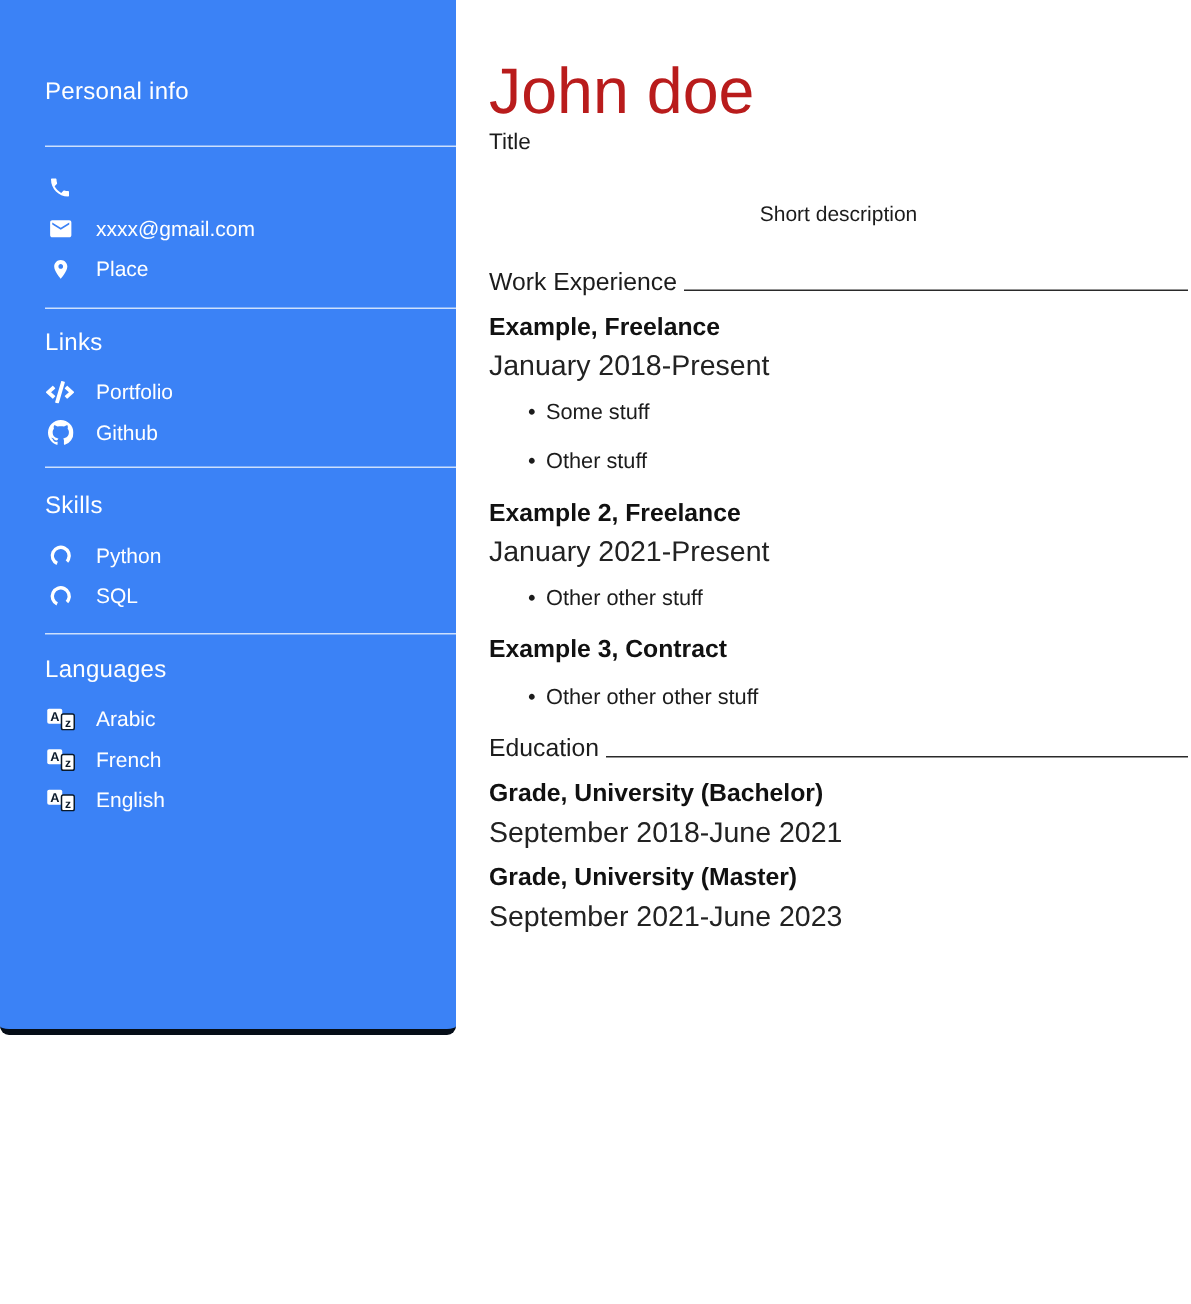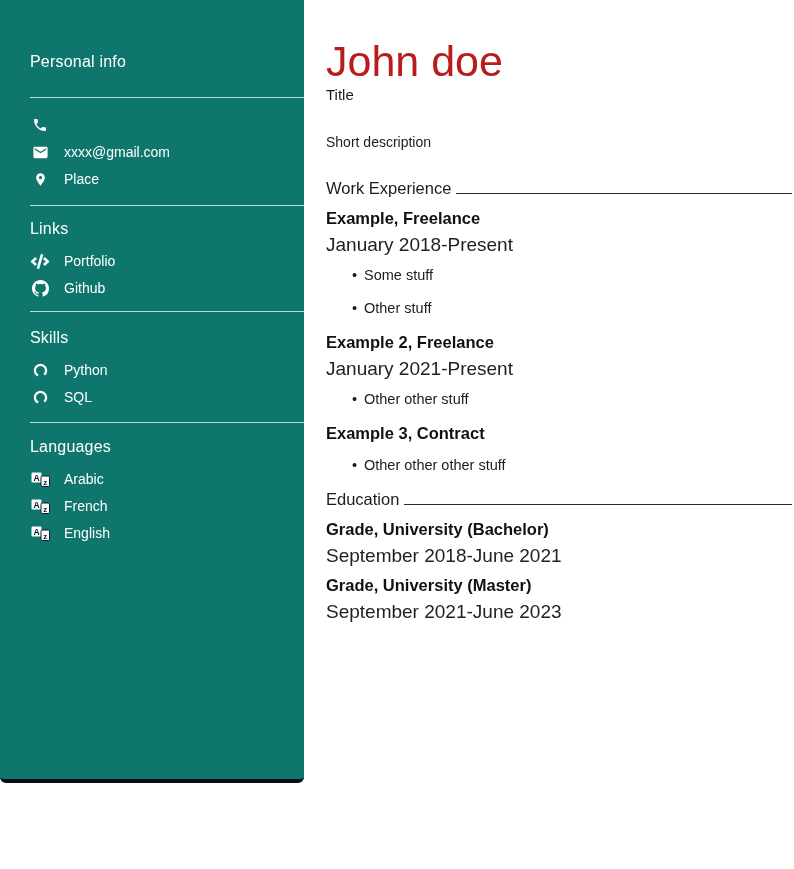--- a/index.html
+++ b/index.html
@@ -8,22 +8,22 @@
     width: 794px; height: 869px;
     background: #ffffff;
     font-family: "Liberation Sans", sans-serif;
     color: #1c1c1c;
   }
   .page { position: relative; width: 794px; height: 869px; overflow: hidden; background: #fff; }
 
   
   .sidebar {
     position: absolute; left: 0; top: 0;
-    width: 304px; height: 783px;
-    background: #0f766e;
+    width: 304px; height: 690px;
+    background: #3b82f6;
     color: #ffffff;
     padding: 52px 0 0 30px;
     border-bottom: 4px solid #050d17;
     border-radius: 0 0 6px 6px;
   }
   .s-heading {
     margin: 0;
     font-size: 16px; font-weight: 400; line-height: 20px;
     color: #ffffff; letter-spacing: 0.2px;
   }
@@ -51,21 +51,21 @@
   
   .main {
     position: absolute; left: 326px; top: 0; right: 0; bottom: 0;
     padding-right: 2px;
   }
   .name {
     margin: 44px 0 0;
     font-size: 43px; font-weight: 400; line-height: 34px; color: #b91c1c;
   }
   .person-title { margin: 8px 0 16px; font-size: 15px; line-height: 18px; }
-  .description { margin: 30px 0 0; font-size: 14px; line-height: 17px; }
+  .description { margin: 30px 0 0; font-size: 14px; line-height: 17px; text-align: center; }
 
   .sec-heading {
     display: flex; align-items: flex-end;
     margin-top: 29px;
     font-size: 16.5px; line-height: 17px; font-weight: 400; color: #1c1c1c;
   }
   .sec-heading.edu { margin-top: 17px; }
   .sec-rule {
     flex: 1; margin-left: 5px;
     border-bottom: 1px solid #2a2a2a;

